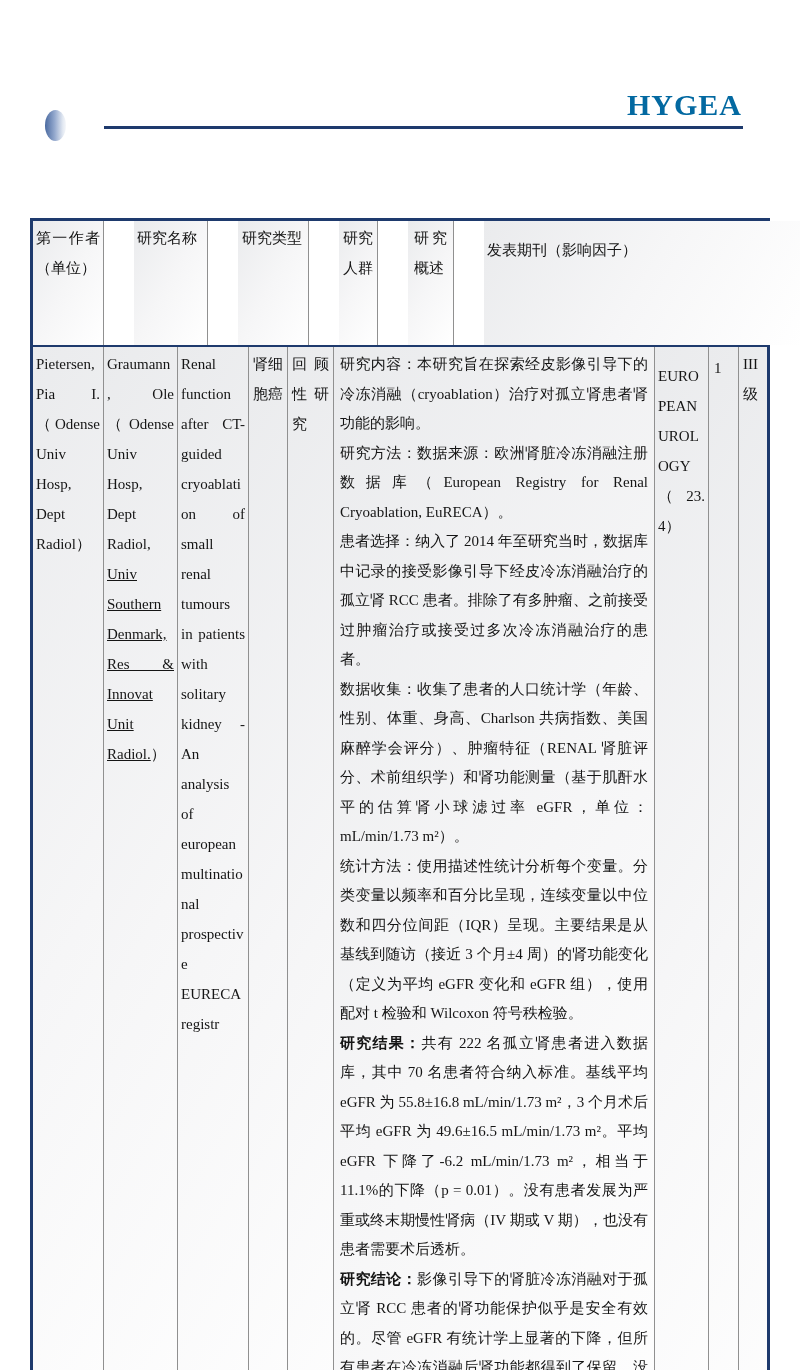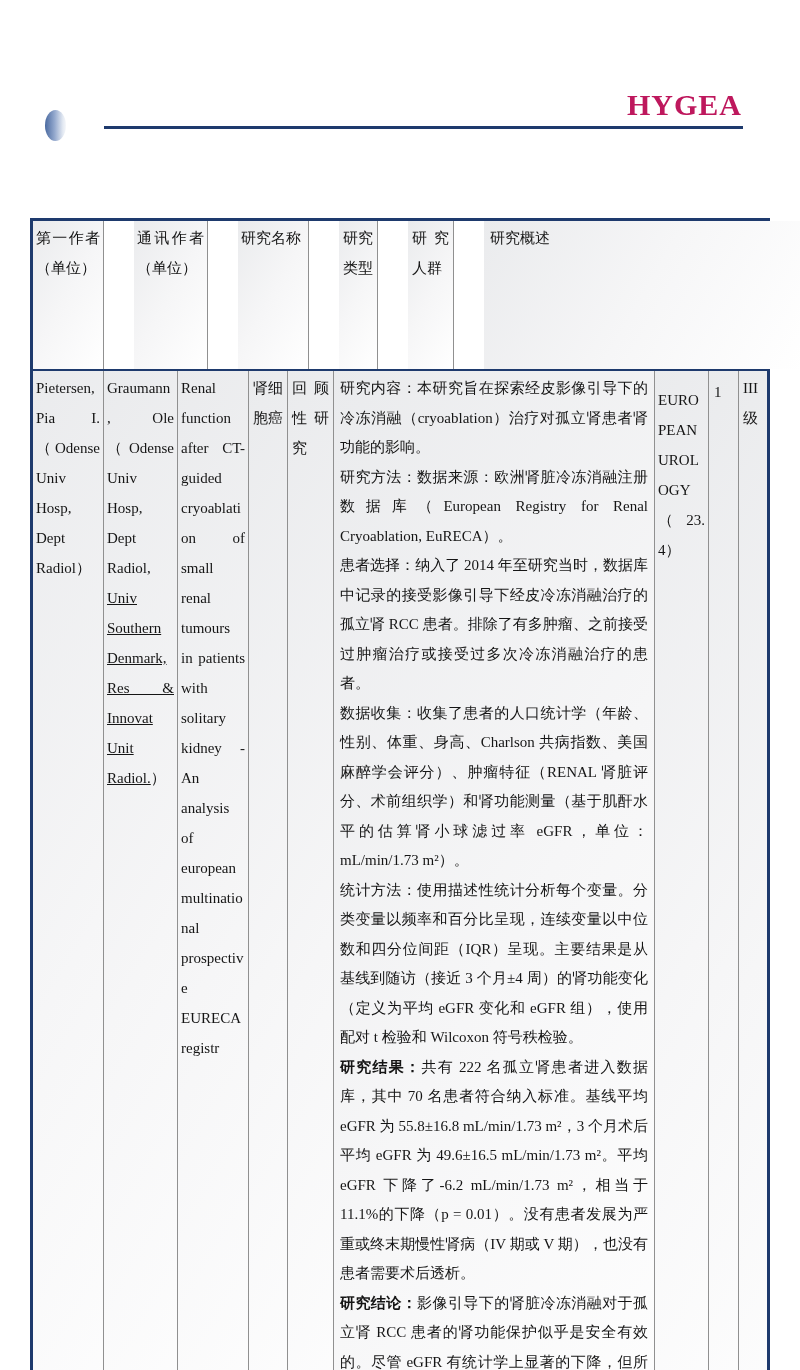--- a/index.html
+++ b/index.html
@@ -12,21 +12,21 @@
 
   
   .sphere {
     position: absolute; left: 45px; top: 110px; width: 21px; height: 31px;
     border-radius: 50%;
     background: linear-gradient(90deg, #4a6aa0 0%, #93a8cd 45%, #e3e9f2 85%, #f5f7fa 100%);
   }
   .brand {
     position: absolute; top: 88px; left: 400px; right: 58px;
     text-align: right; font-size: 30px; font-weight: bold;
-    color: #be185d; letter-spacing: 1px;
+    color: #0369a1; letter-spacing: 1px;
     font-family: "Liberation Serif", "DejaVu Serif", serif;
   }
   .rule {
     position: absolute; top: 126px; left: 104px; width: 639px; height: 3px;
     background: #1e3a6d;
   }
 
   
   .tbl {
     position: absolute; left: 30px; top: 218px; width: 740px;
@@ -61,21 +61,20 @@
 </head>
 <body>
 
 <div class="sphere"></div>
 <div class="brand">HYGEA</div>
 <div class="rule"></div>
 
 <div class="tbl">
   <div class="tr thead" id="head-row">
       <div class="td c1">第一作者（单位）</div>
-      <div class="td c2">通讯作者（单位）</div>
       <div class="td c3">研究名称</div>
       <div class="td c5">研究类型</div>
       <div class="td c4">研究人群</div>
       <div class="td c6">研究概述</div>
       <div class="td c7">发表期刊（影响因子）</div>
       <div class="td c8">被引次数</div>
       <div class="td c9">证据级别</div>
     </div>
 
   <div class="tr trow">

